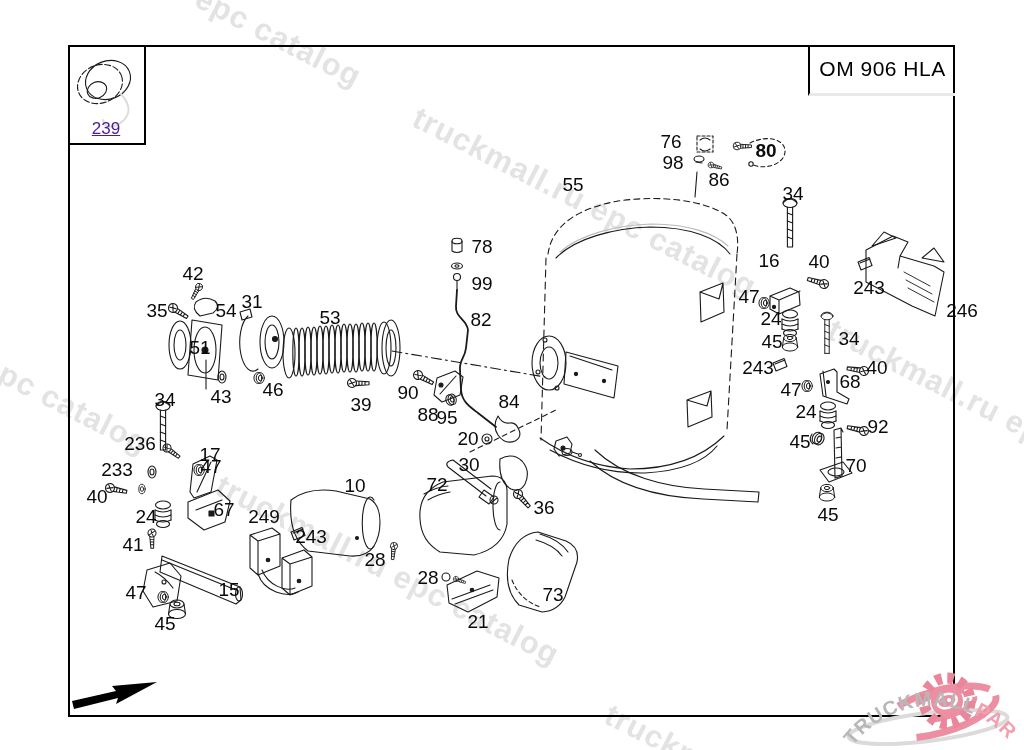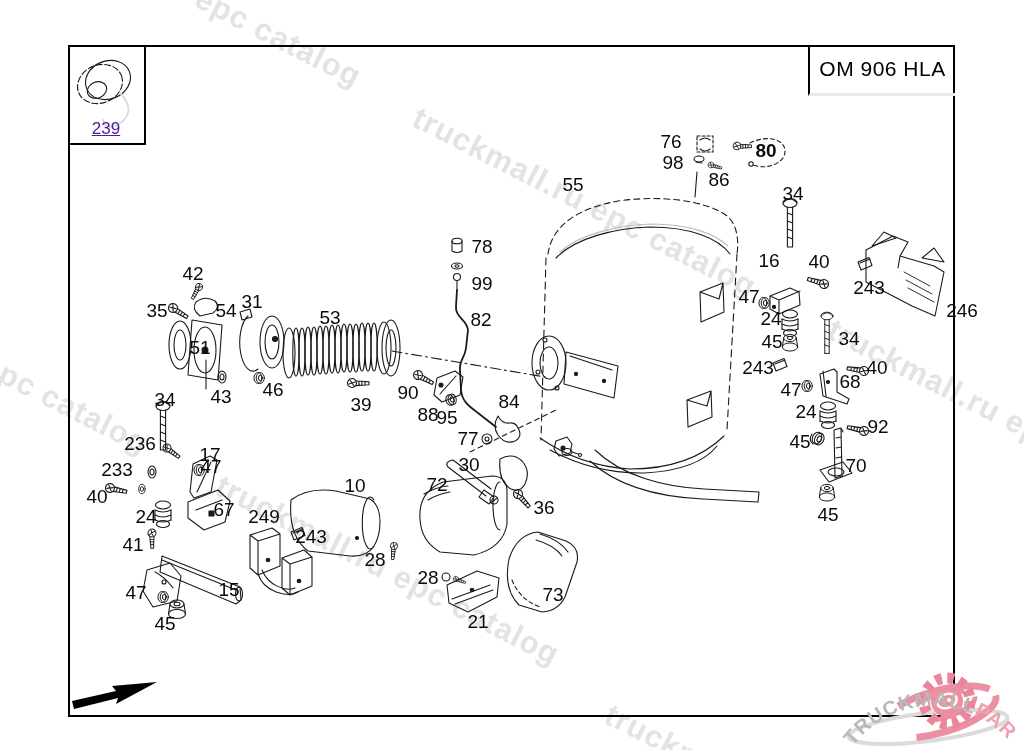--- a/index.html
+++ b/index.html
@@ -308,21 +308,21 @@
       <div class="part-label" style="left: 221px; top: 397px;">43</div>
       <div class="part-label" style="left: 273px; top: 390px;">46</div>
       <div class="part-label" style="left: 361px; top: 405px;">39</div>
       <div class="part-label" style="left: 408px; top: 393px;">90</div>
       <div class="part-label" style="left: 428px; top: 405px; margin-top: 10px;">88</div>
       <div class="part-label" style="left: 447px; top: 418px;">95</div>
       <div class="part-label" style="left: 509px; top: 402px;">84</div>
       <div class="part-label" style="left: 806px; top: 412px;">24</div>
       <div class="part-label" style="left: 878px; top: 427px;">92</div>
       <div class="part-label" style="left: 140px; top: 444px;">236</div>
-      <div class="part-label" style="left: 468px; top: 439px;">77</div>
+      <div class="part-label" style="left: 468px; top: 439px;">20</div>
       <div class="part-label" style="left: 800px; top: 442px;">45</div>
       <div class="part-label" style="left: 180px; top: 455px; margin-left: 30px;">17</div>
       <div class="part-label" style="left: 117px; top: 470px;">233</div>
       <div class="part-label" style="left: 211px; top: 467px;">47</div>
       <div class="part-label" style="left: 469px; top: 465px;">30</div>
       <div class="part-label" style="left: 856px; top: 466px;">70</div>
       <div class="part-label" style="left: 97px; top: 497px;">40</div>
       <div class="part-label" style="left: 355px; top: 486px;">10</div>
       <div class="part-label" style="left: 437px; top: 485px;">72</div>
       <div class="part-label" style="left: 146px; top: 517px;">24</div>

